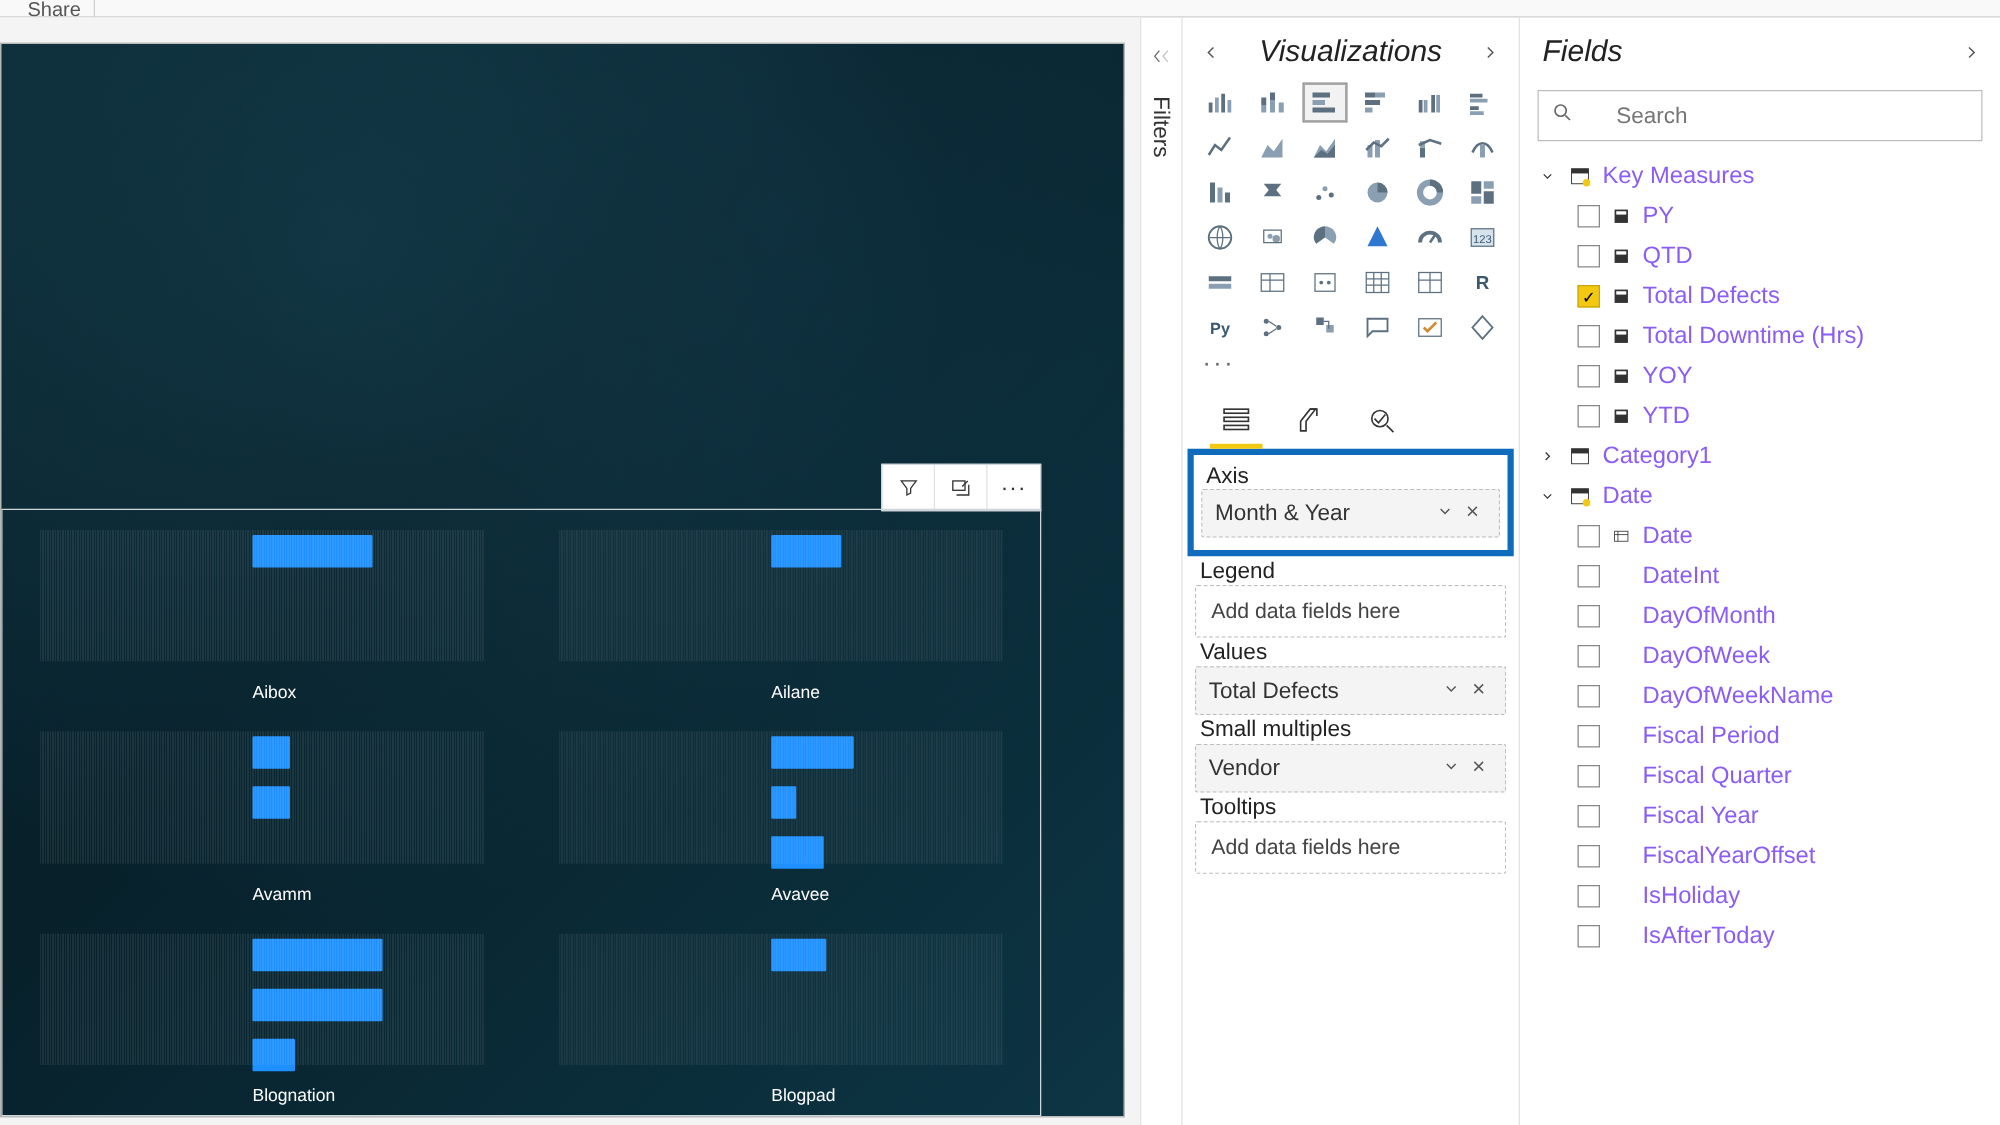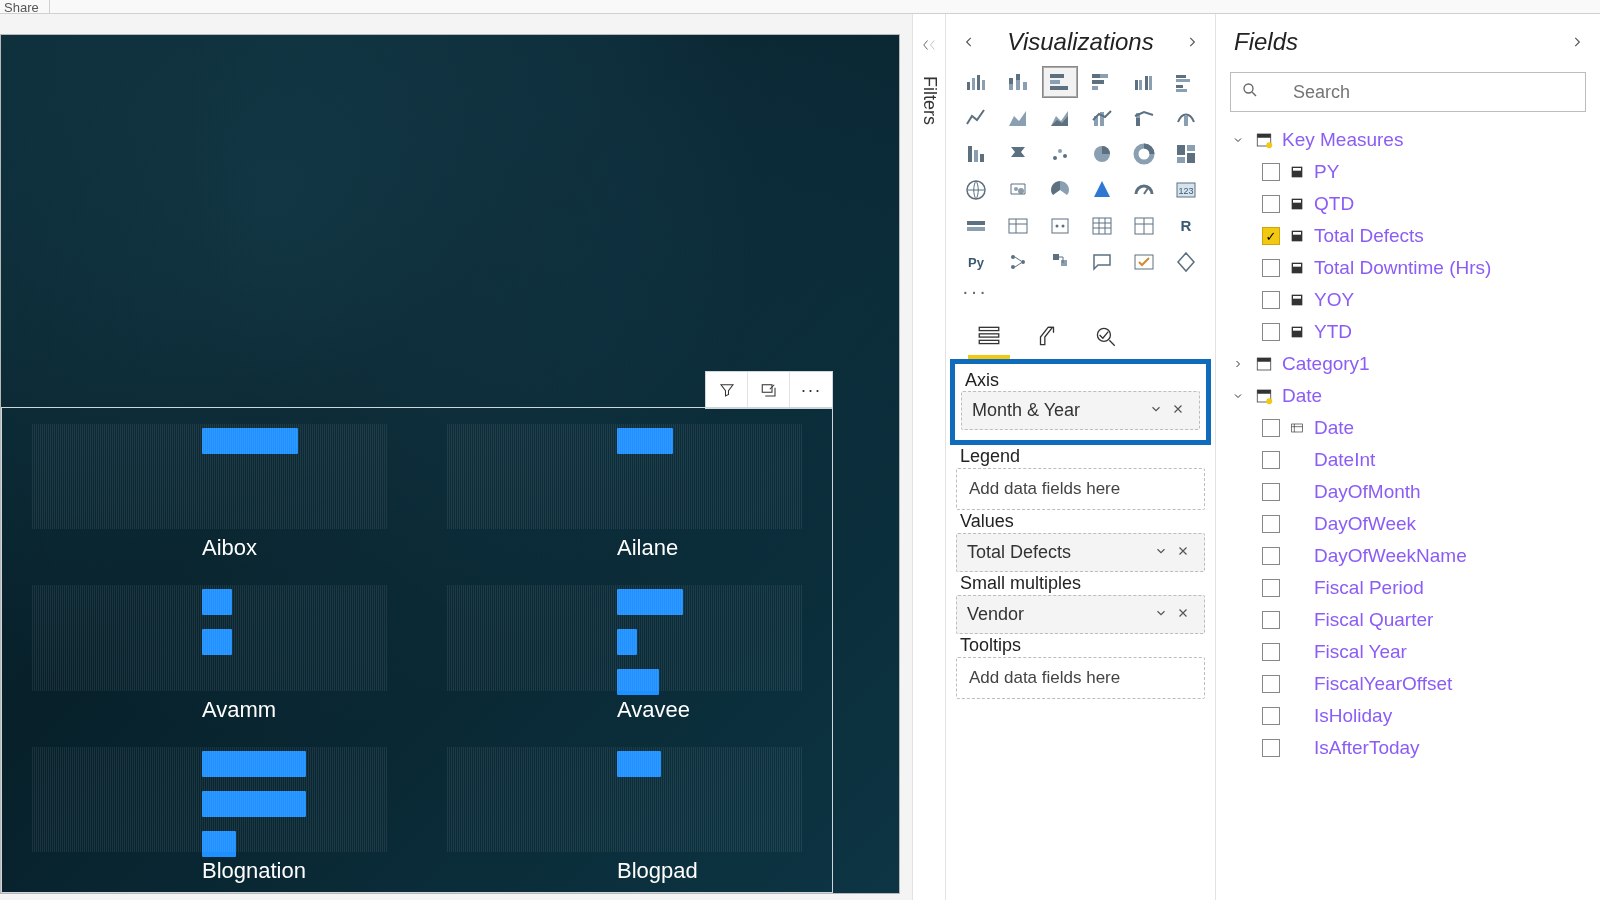--- a/index.html
+++ b/index.html
@@ -1,18 +1,18 @@
 <!DOCTYPE html>
 <html><head>
 <meta charset="utf-8">
 <style>
   * { box-sizing: border-box; margin: 0; padding: 0; font-family: "Segoe UI", Arial, sans-serif; }
   html, body { width: 1600px; height: 900px; overflow: hidden; background: #fff; }
 
-  .top-strip { height: 14px; border-bottom: 1px solid #d0d0d0; font-size: 13px; color: #555; padding-left: 2px; background:#f9f9f9;text-decoration:underline; }
+  .top-strip { height: 14px; border-bottom: 1px solid #d0d0d0; font-size: 16px; color: #555; padding-left: 20px; background:#f9f9f9;text-decoration:underline; }
   .top-strip span { display:inline-block; border-right:1px solid #d0d0d0; padding: 0 10px 0 2px; }
 
   .layout { display: flex; height: calc(900px - 14px); }
 
   
   .canvas-wrap { width: 912px; position: relative; background: #f4f4f4; display:flex; justify-content:flex-start; }
   .report-page {
     margin: 20px 0 0 0;
     width: 900px; height: 860px;
     background: linear-gradient(135deg,#0b2b36 0%,#07202a 40%,#0d3544 100%);
@@ -40,21 +40,21 @@
 
   .sm-grid { position:absolute; inset:0; display:grid; grid-template-columns: 1fr 1fr; grid-template-rows: repeat(3,1fr); }
   .sm-cell { position:relative; padding: 14px 12px 0 20px; }
   .sm-cell::after{
     content:""; position:absolute; left:30px; right:30px; top:16px; bottom:40px;
     background-image: repeating-linear-gradient(to right, rgba(255,255,255,.22) 0 1px, transparent 1px 2px);
     background-size: 100px 100%;
     opacity:.35; pointer-events:none;
   }
   .bar { height: 26px; background:#1e90ff; margin: 6px 0 14px 180px; border-radius:1px;}
-  .sm-label { position:absolute; bottom:8px; left:200px; color:#fff; font-size:22px; font-weight:500;}
+  .sm-label { position:absolute; bottom:8px; left:200px; color:#fff; font-size:14px; font-weight:500;}
 
   
   .filters-rail { width: 34px; border-left: 1px solid #e2e2e2; border-right: 1px solid #e2e2e2; display:flex; flex-direction:column; align-items:center; padding-top:22px; }
   .filters-rail svg { width:18px; height:18px; stroke:#666; fill:none; stroke-width:1.3; }
   .filters-label { writing-mode: vertical-rl; font-size: 18px; color:#333; margin-top: 18px; font-weight:400;}
 
   
   .viz-pane { width: 270px; border-right: 1px solid #e2e2e2; display:flex; flex-direction:column; }
   .pane-header { display:flex; align-items:center; padding: 14px 12px 10px 12px; font-style: italic; }
   .pane-title { font-size: 24px; font-weight: 500; color:#222; flex:1; text-align:center;}

